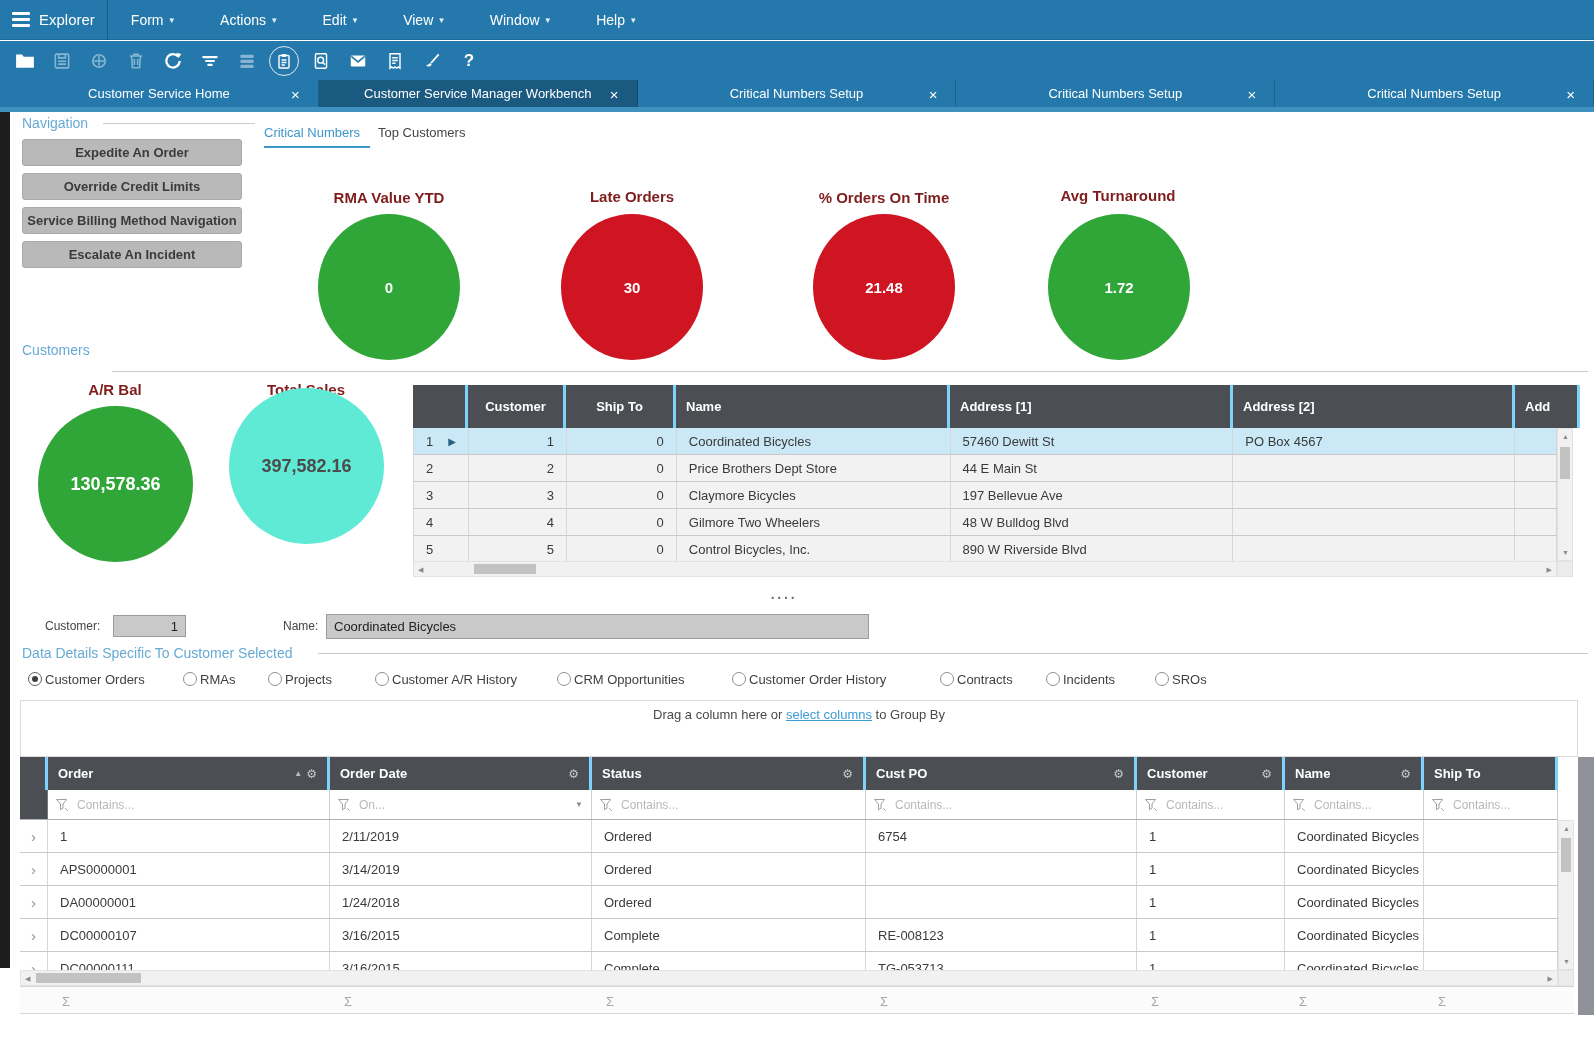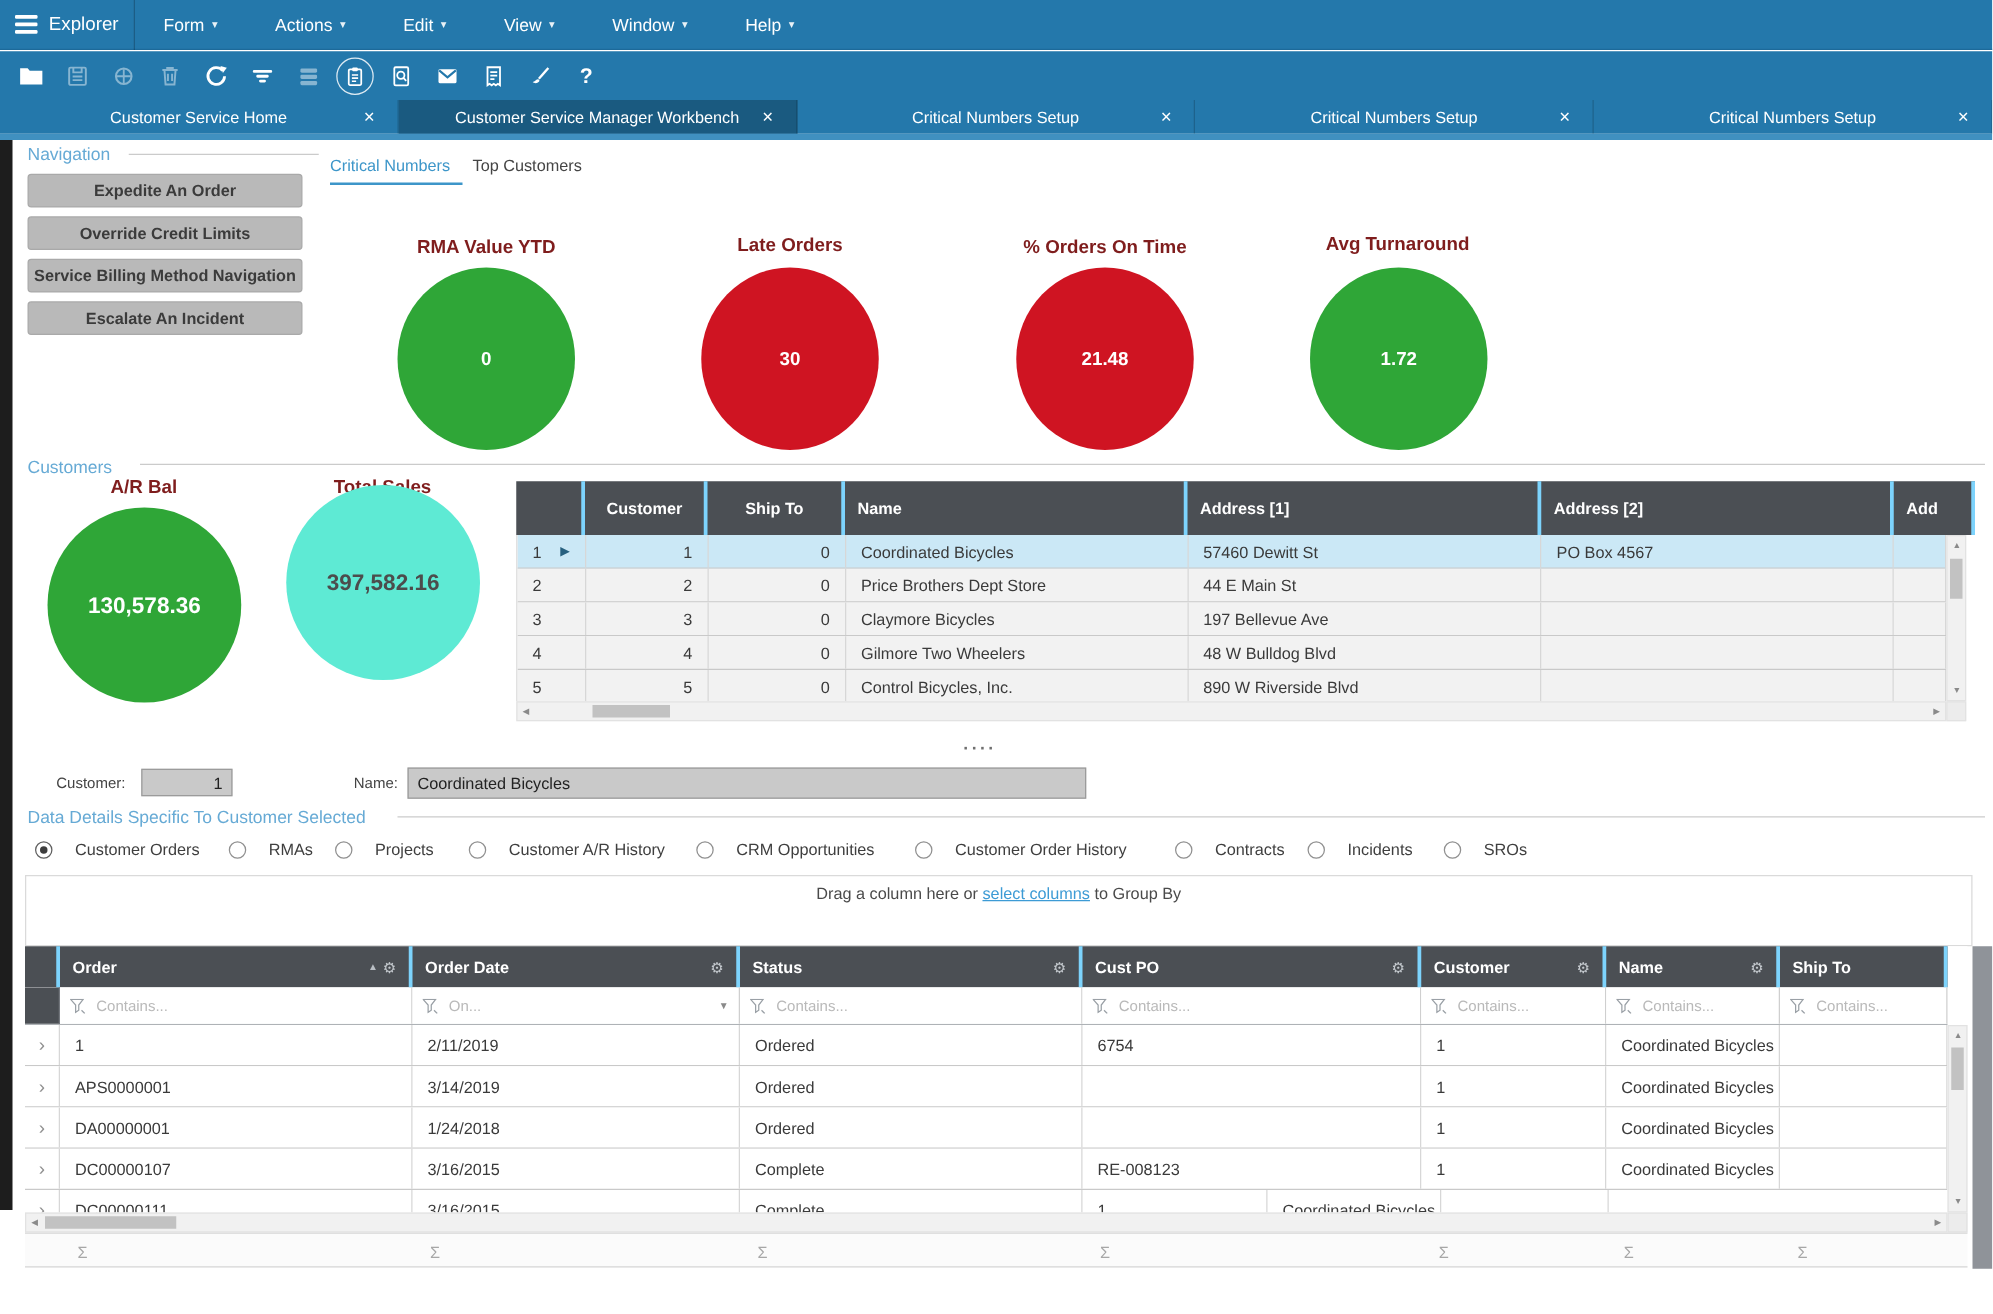--- a/index.html
+++ b/index.html
@@ -88,21 +88,21 @@
   .sarrow{position:absolute;font-size:7px;color:#8a8a8a;line-height:1;}
   .vthumb{position:absolute;left:2px;width:10px;background:#c2c2c2;}
   .hthumb{position:absolute;top:2px;height:10px;background:#c2c2c2;}
   .corner{position:absolute;width:16px;height:16px;background:#ececec;border:1px solid #e2e2e2;box-sizing:border-box;}
   
   .splitter{position:absolute;left:724px;top:590px;width:120px;text-align:center;color:#6f6f6f;font-size:14px;
             letter-spacing:2px;font-weight:bold;cursor:row-resize;}
   .field-label{position:absolute;font-size:12px;color:#444;}
   .gray-input{position:absolute;background:#c9c9c9;border:1px solid #9b9b9b;box-sizing:border-box;font-size:13px;
               color:#222;font-family:inherit;padding:0 7px;}
-  .radio{position:absolute;top:672px;display:flex;align-items:center;gap:18px;cursor:pointer;}
+  .radio{position:absolute;top:672px;display:flex;align-items:flex-start;gap:3px;cursor:pointer;}
   .rdot{width:14px;height:14px;border:1px solid #909090;border-radius:50%;box-sizing:border-box;background:#fff;position:relative;}
   .radio.sel .rdot{border-color:#5f5f5f;}
   .radio.sel .rdot::after{content:"";position:absolute;left:3px;top:3px;width:6px;height:6px;border-radius:50%;background:#3d3d3d;}
   .radio .lbl{font-size:13px;color:#3f3f3f;}
   .groupby{position:absolute;left:20px;top:700px;width:1558px;height:57px;background:#fff;border:1px solid #dadada;
            box-sizing:border-box;text-align:center;font-size:13px;color:#4a4a4a;padding-top:6px;}
   .groupby a{color:#3d9bd5;text-decoration:underline;cursor:pointer;}
   .sigma-row{position:absolute;left:20px;top:986px;width:1554px;height:28px;background:#fbfbfb;
              border-top:1px solid #d6d6d6;border-bottom:1px solid #d6d6d6;box-sizing:border-box;}
   .sigma{position:absolute;top:7px;color:#a7a7a7;font-size:13px;}
@@ -271,21 +271,21 @@
   <div class="kpi-circle" style="left: 561px; top: 214px; background-color: rgb(207, 20, 34);">
     <span>30</span>
   </div>
   <div class="kpi-circle" style="left: 813px; top: 214px; background-color: rgb(207, 20, 34);">
     <span>21.48</span>
   </div>
   <div class="kpi-circle" style="left: 1048px; top: 214px; background-color: rgb(47, 166, 55);">
     <span>1.72</span>
   </div>
 
-  <div class="section-title" style="left:22px;top:365px;">Customers</div>
+  <div class="section-title" style="left:22px;top:342px;">Customers</div>
   <div class="h-line" style="left:112px;top:371px;width:1476px;"></div>
 
   <div class="kpi-label" style="left:15px;top:381px;width:200px;">A/R Bal</div>
   <div class="kpi-label" style="left:206px;top:381px;width:200px;">Total Sales</div>
   <div class="gauge-circle" style="left: 38px; top: 406px; background-color: rgb(47, 166, 55);">
     <span>130,578.36</span>
   </div>
   <div class="gauge-circle darktext" style="left: 229px; top: 388px; background-color: #5eead4;">
     <span>397,582.16</span>
   </div>
@@ -574,20 +574,21 @@
         <div class="g-cell ow6">Coordinated Bicycles</div>
         <div class="g-cell ow7"></div>
       </div>
       <div class="g-row ord-row">
         <div class="g-cell ow0" style="padding:0;">
             <span class="chev">›</span>
           </div>
         <div class="g-cell ow1">DC00000111</div>
         <div class="g-cell ow2">3/16/2015</div>
         <div class="g-cell ow3">Complete</div>
+        <div class="g-cell ow4">TG-053713</div>
         <div class="g-cell ow5">1</div>
         <div class="g-cell ow6">Coordinated Bicycles</div>
         <div class="g-cell ow7"></div>
       </div>
     </div>
     <div class="vscroll" style="left:1538px;top:63px;height:150px;">
       <span class="sarrow" style="left:4px;top:4px;">▲</span>
       <span class="vthumb" style="top:17px;height:34px;"></span>
       <span class="sarrow" style="left:4px;bottom:4px;">▼</span>
     </div>

